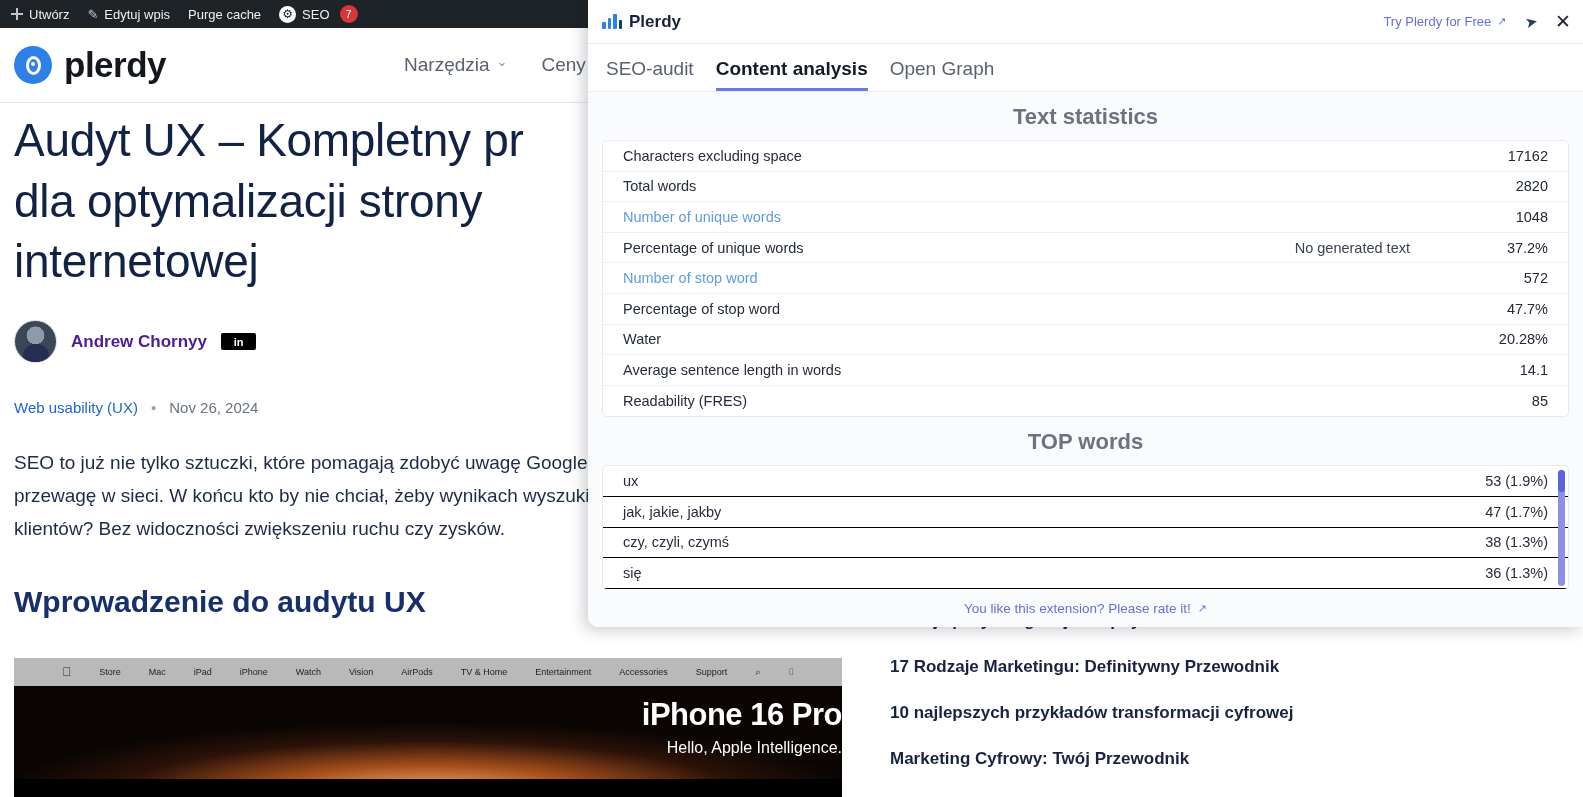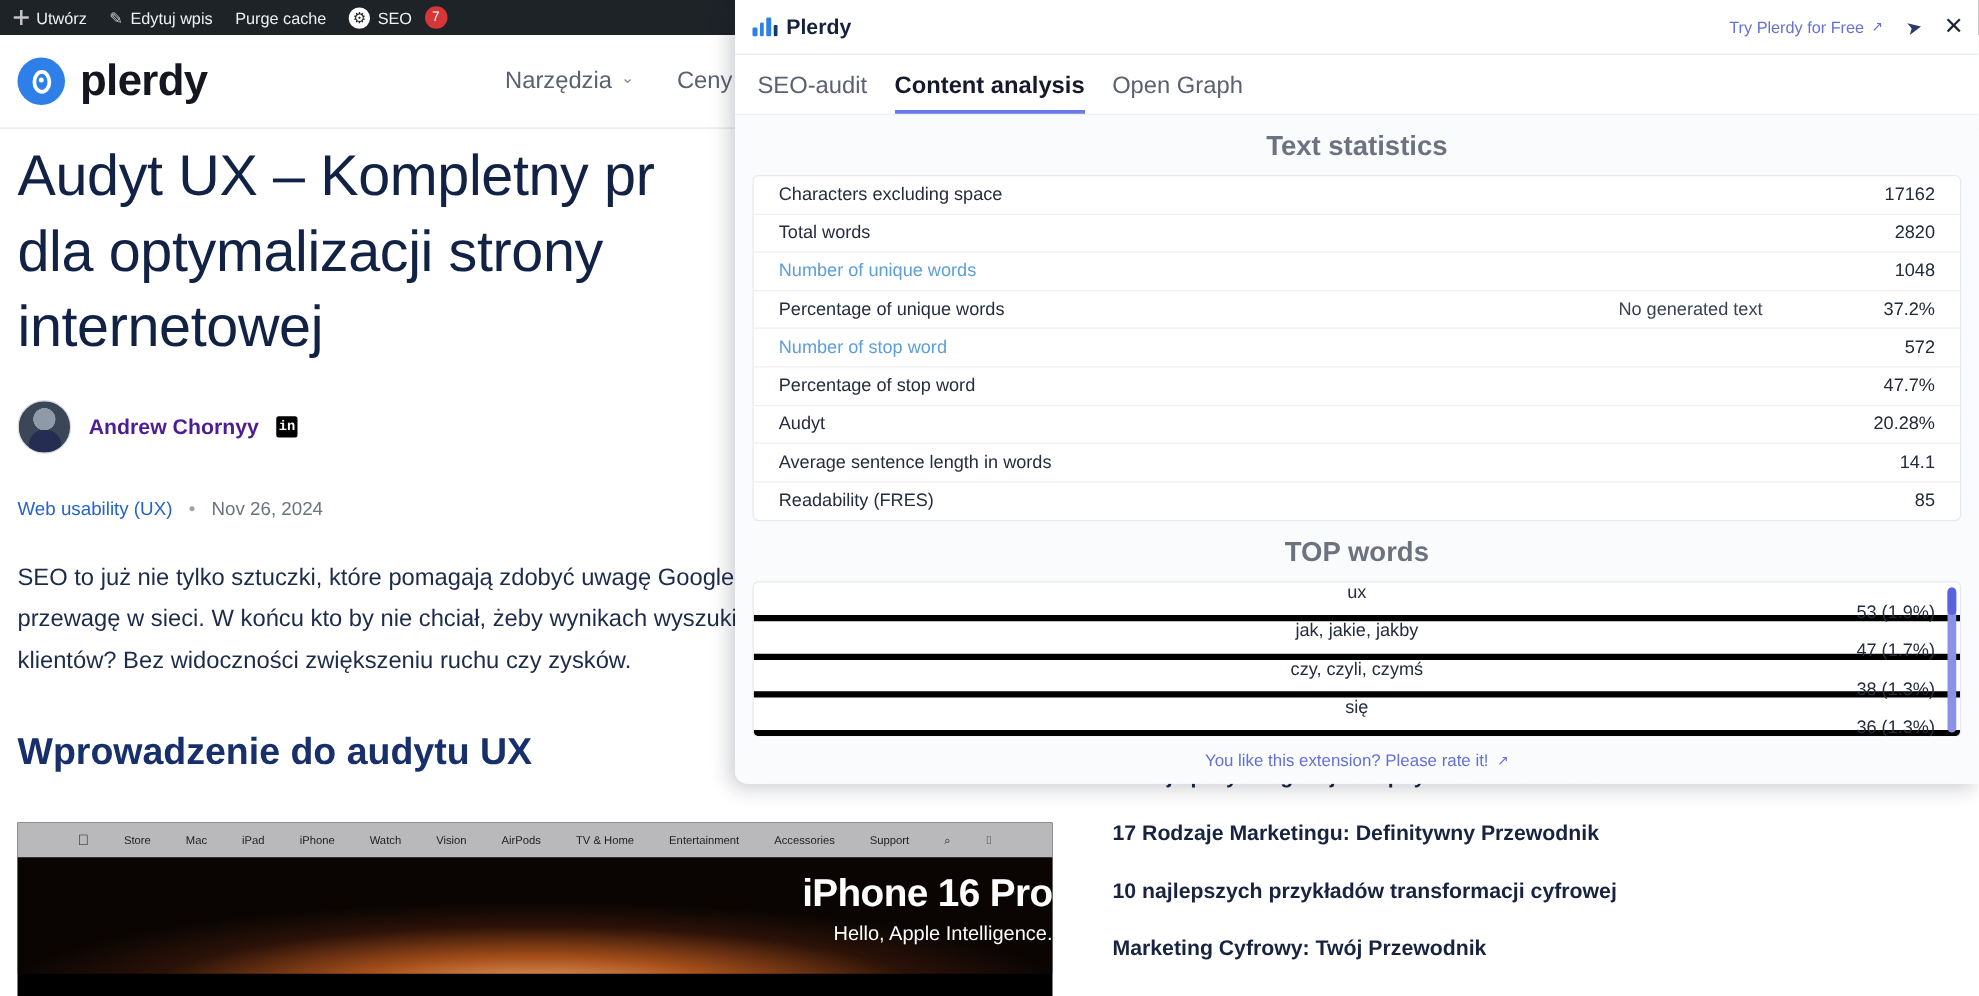--- a/index.html
+++ b/index.html
@@ -80,24 +80,24 @@
     width: 43px; height: 43px; border-radius: 50%;
     background: radial-gradient(circle at 50% 35%, #8e9aa8 0 26%, #3b4656 27% 100%);
     border: 1px solid #d8dce2; overflow: hidden; position: relative;
   }
   .avatar::after{
     content:""; position:absolute; left:50%; bottom:0; transform:translateX(-50%);
     width:26px; height:18px; border-radius:12px 12px 0 0; background:#252e52;
   }
   .author-name { font-size: 17px; font-weight: 700; color: #4c1d95; }
   .li-icon {
-    width: 17px; height: 17px; background: #000000; color: #fff;
+    width: 35px; height: 17px; background: #000000; color: #fff;
     font-size: 11px; font-weight: 700; display: inline-flex;
     align-items: center; justify-content: center; border-radius: 2px;
-    font-family: Liberation Mono, monospace;
+    font-family: Liberation Sans, sans-serif;
   }
   .meta-row { display: flex; align-items: center; gap: 13px; margin-top: 36px; font-size: 15px; }
   .meta-cat { color: #2563c9; }
   .meta-dot { color: #9aa1ac; }
   .meta-date { color: #6b7280; }
   .body-text {
     margin-top: 30px; font-size: 19px; line-height: 1.74; color: #1d2b4a;
     width: 880px;
   }
   .h2 { margin-top: 40px; font-size: 30px; font-weight: 700; color: #17306b; }
@@ -184,22 +184,22 @@
   .stat-mid { margin-left: auto; color: #3a4151; padding-right: 52px; }
   .stat-val { width: 86px; text-align: right; color: #222938; }
   .stat-row .stat-val.nomid { margin-left: auto; }
 
   .words-card {
     background: #fff; border: 1px solid #e6e9ef; border-radius: 5px;
     overflow: hidden; position: relative;
   }
   .word-row {
     display: flex; align-items: center; height: 30.6px;
-    padding: 0 20px; border-bottom: 5px solid #000000;
-    font-size: 14.5px; color: #252c3d; flex-direction: column;
+    padding: 0 20px; border-bottom: 1px solid #000000;
+    font-size: 14.5px; color: #252c3d;
   }
   .word-row:last-child { border-bottom: none; }
   .word-val { margin-left: auto; }
   .wscroll {
     position: absolute; right: 3px; top: 4px; width: 7px; height: 116px;
     border-radius: 4px; background: #8b91e8;
   }
   .wscroll::before{
     content:""; position:absolute; left:0; top:0; width:7px; height:22px;
     border-radius:4px; background:#5a63dd;
@@ -354,21 +354,21 @@
         </div>
         <div class="stat-row">
           <span class="stat-label link">Number of stop word</span>
           <span class="stat-val nomid">572</span>
         </div>
         <div class="stat-row">
           <span class="stat-label">Percentage of stop word</span>
           <span class="stat-val nomid">47.7%</span>
         </div>
         <div class="stat-row">
-          <span class="stat-label">Audyt</span>
+          <span class="stat-label">Water</span>
           <span class="stat-val nomid">20.28%</span>
         </div>
         <div class="stat-row">
           <span class="stat-label">Average sentence length in words</span>
           <span class="stat-val nomid">14.1</span>
         </div>
         <div class="stat-row">
           <span class="stat-label">Readability (FRES)</span>
           <span class="stat-val nomid">85</span>
         </div>

